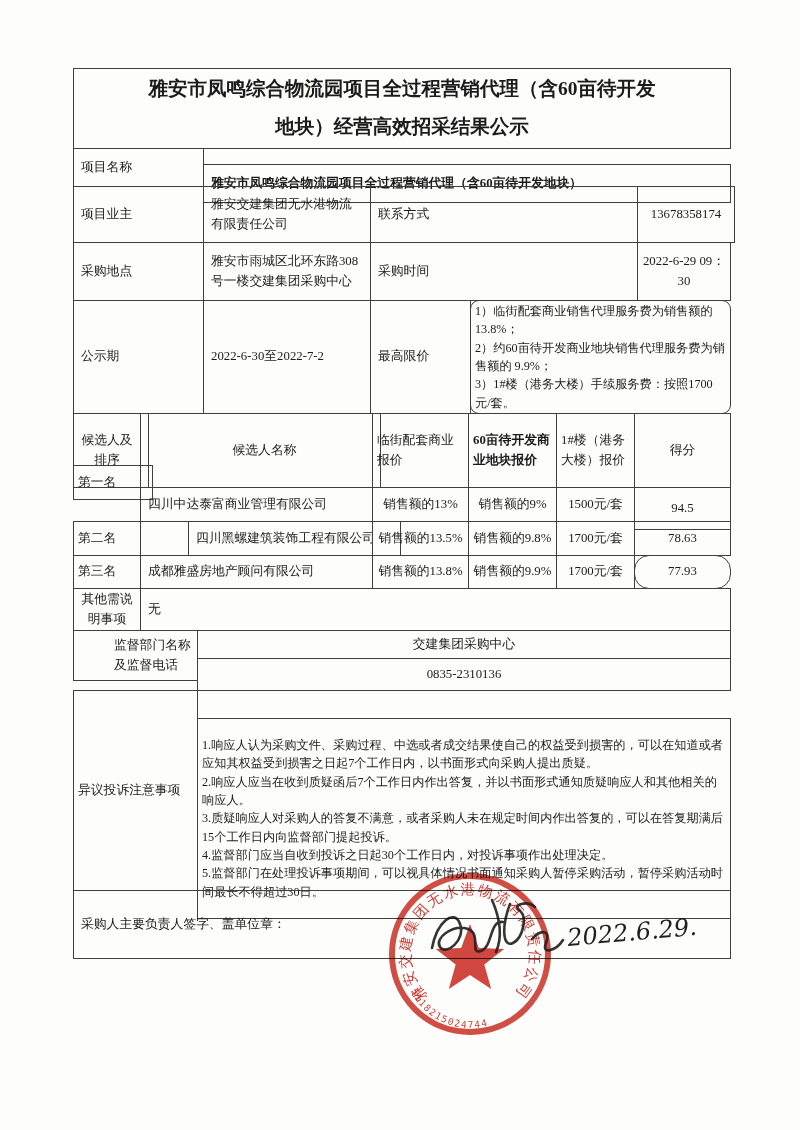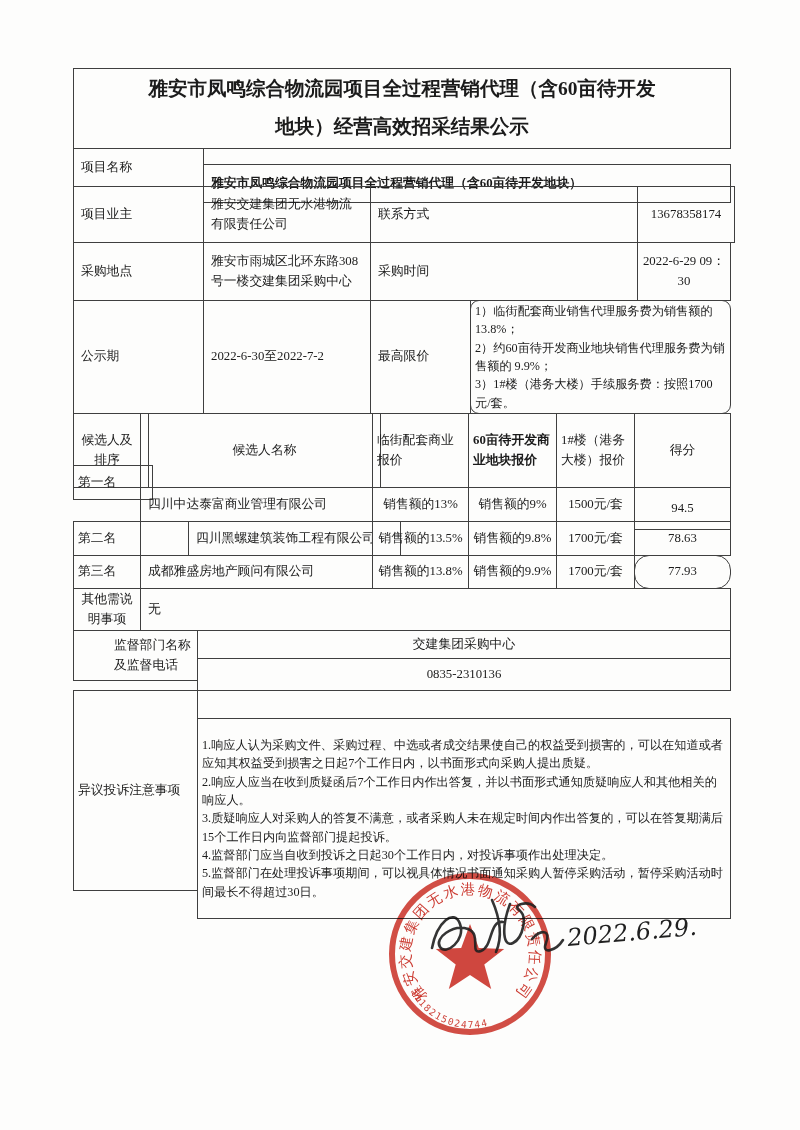--- a/index.html
+++ b/index.html
@@ -84,20 +84,23 @@
 
   <div class="cell tight" style="left:73px;top:690px;width:125px;height:201px;">异议投诉注意事项</div>
   <div class="cell col small tight" style="left:197px;top:690px;width:534px;height:201px;margin-top:28px;">
     <div>1.响应人认为采购文件、采购过程、中选或者成交结果使自己的权益受到损害的，可以在知道或者应知其权益受到损害之日起7个工作日内，以书面形式向采购人提出质疑。</div>
     <div>2.响应人应当在收到质疑函后7个工作日内作出答复，并以书面形式通知质疑响应人和其他相关的响应人。</div>
     <div>3.质疑响应人对采购人的答复不满意，或者采购人未在规定时间内作出答复的，可以在答复期满后15个工作日内向监督部门提起投诉。</div>
     <div>4.监督部门应当自收到投诉之日起30个工作日内，对投诉事项作出处理决定。</div>
     <div>5.监督部门在处理投诉事项期间，可以视具体情况书面通知采购人暂停采购活动，暂停采购活动时间最长不得超过30日。</div>
   </div>
 
+  <div class="cell" style="left:73px;top:890px;width:658px;height:69px;align-items:center;">
+    <span>采购人主要负责人签字、盖单位章：</span>
+  </div>
 
   <svg class="annot" viewBox="0 0 400 240">
     <defs>
       <path id="sealTop" d="M 0,60 A 60,60 0 0 1 0,-60 A 60,60 0 0 1 0,60"></path>
       <path id="sealBottom" d="M -66,8 A 66,66 0 0 0 66,8"></path>
     </defs>
     <g transform="translate(130,112)">
       <circle cx="0" cy="0" r="78" fill="none" stroke="#c9271d" stroke-width="6" opacity="0.82"></circle>
       <polygon transform="translate(0,6)" points="0,-36 8.8,-12.1 34.2,-11.1 14.3,4.6 21.2,29.1 0,15 -21.2,29.1 -14.3,4.6 -34.2,-11.1 -8.8,-12.1" fill="#c9271d" opacity="0.85"></polygon>
       <text font-size="14.5" letter-spacing="2" fill="#c9271d" opacity="0.9">

